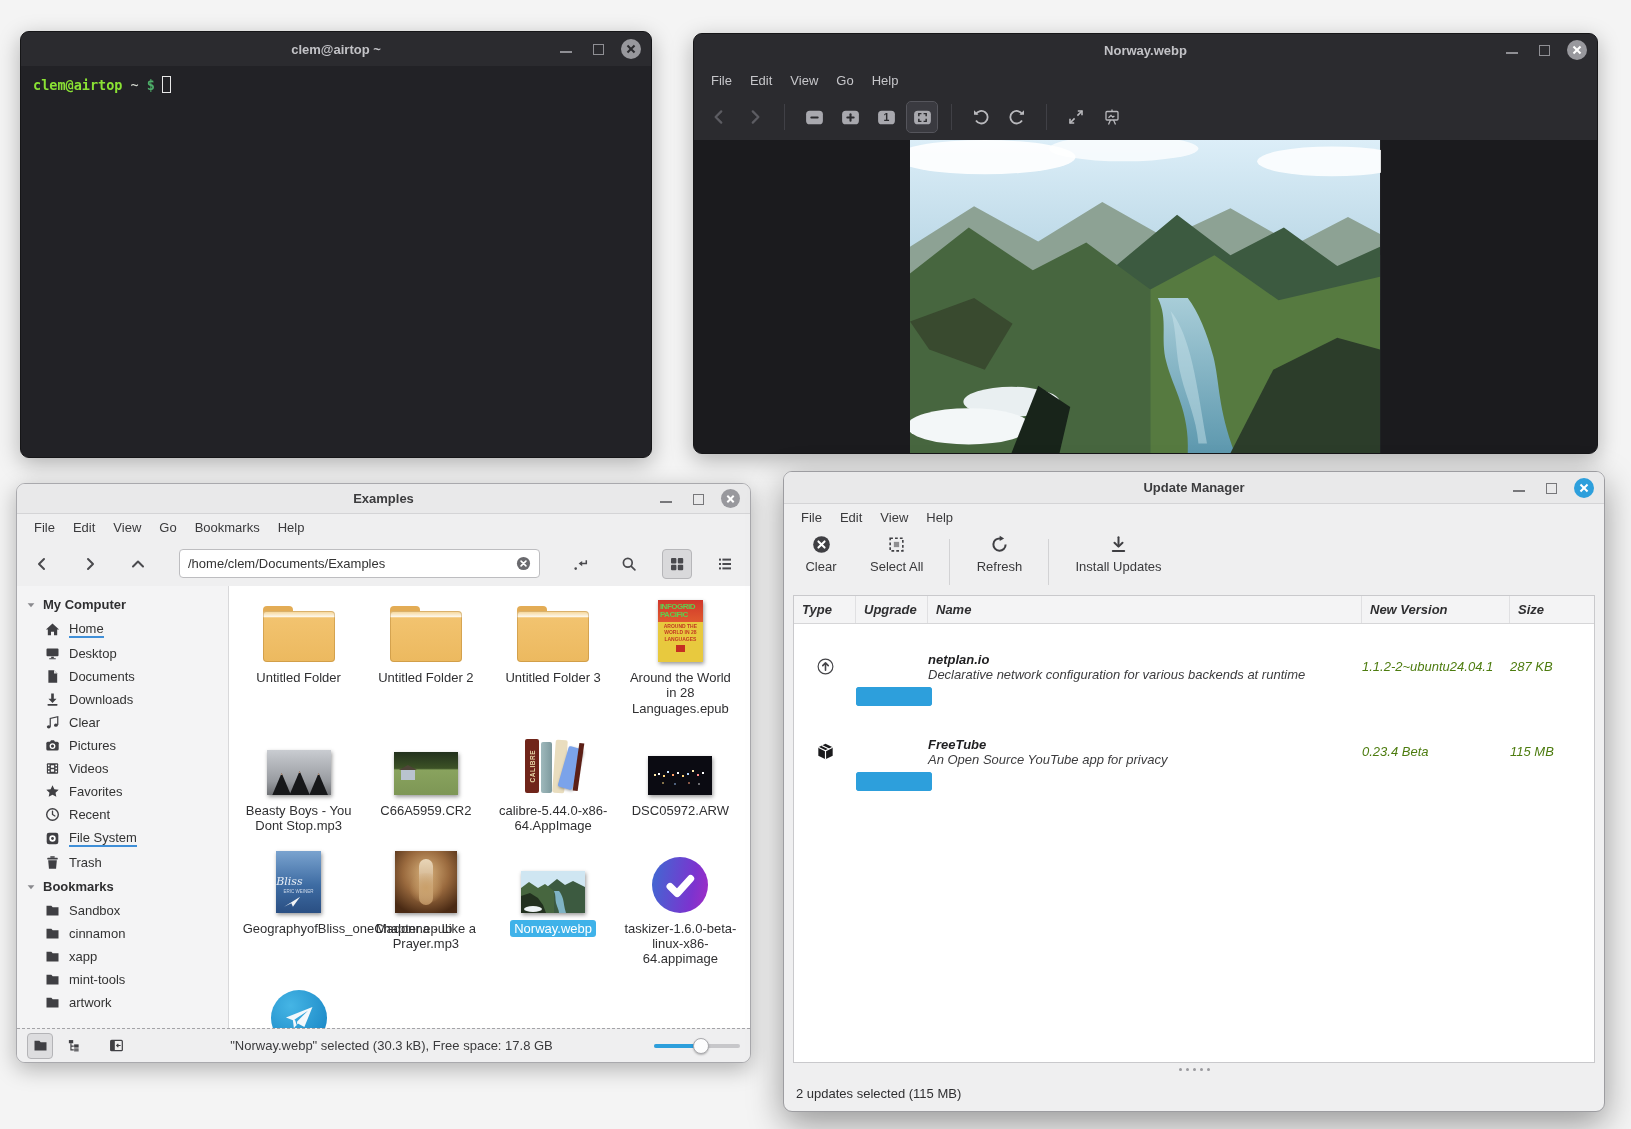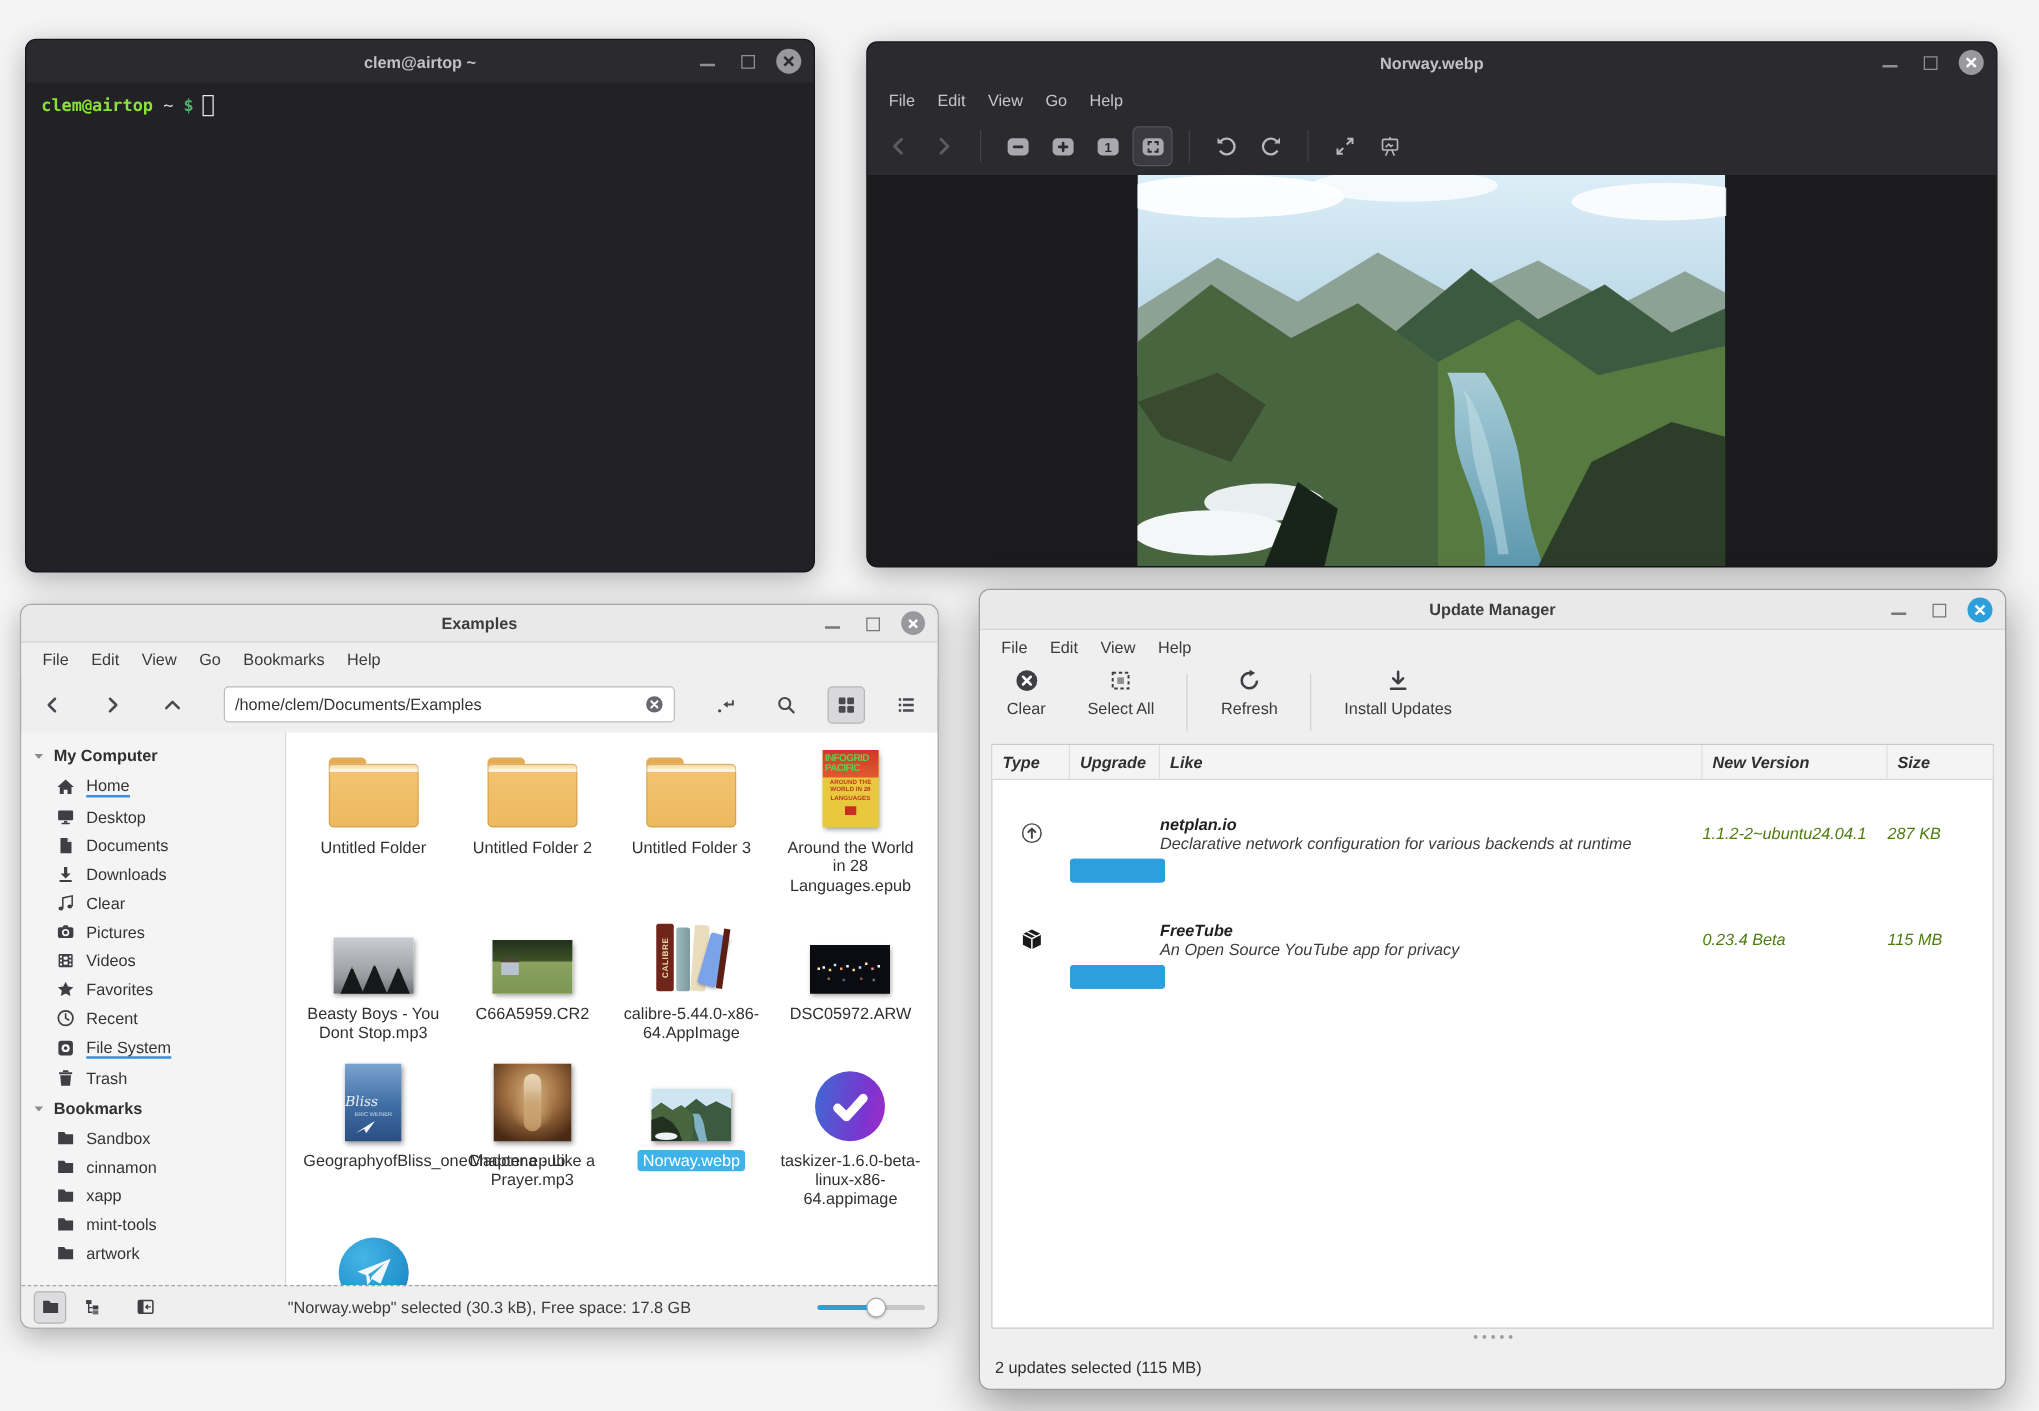--- a/index.html
+++ b/index.html
@@ -784,21 +784,21 @@
             <path d="M3.6 15.2h10.8"></path>
           </svg>
         </span>
         <span>Install Updates</span>
       </div>
   </div>
   <div class="tablewrap">
     <div class="thead">
       <div>Type</div>
       <div>Upgrade</div>
-      <div>Like</div>
+      <div>Name</div>
       <div>New Version</div>
       <div>Size</div>
     </div>
     <div class="trow">
       <div class="tico">
           <span class="icon">
             <svg viewBox="0 0 18 18">
               <circle cx="9" cy="9" r="7" fill="none" stroke="currentColor" stroke-width="1.1"></circle>
               <path d="M9 12.6V6M6.4 8.2 9 5.6l2.6 2.6" fill="none" stroke="currentColor" stroke-width="1.5" stroke-linecap="round" stroke-linejoin="round"></path>
             </svg>

